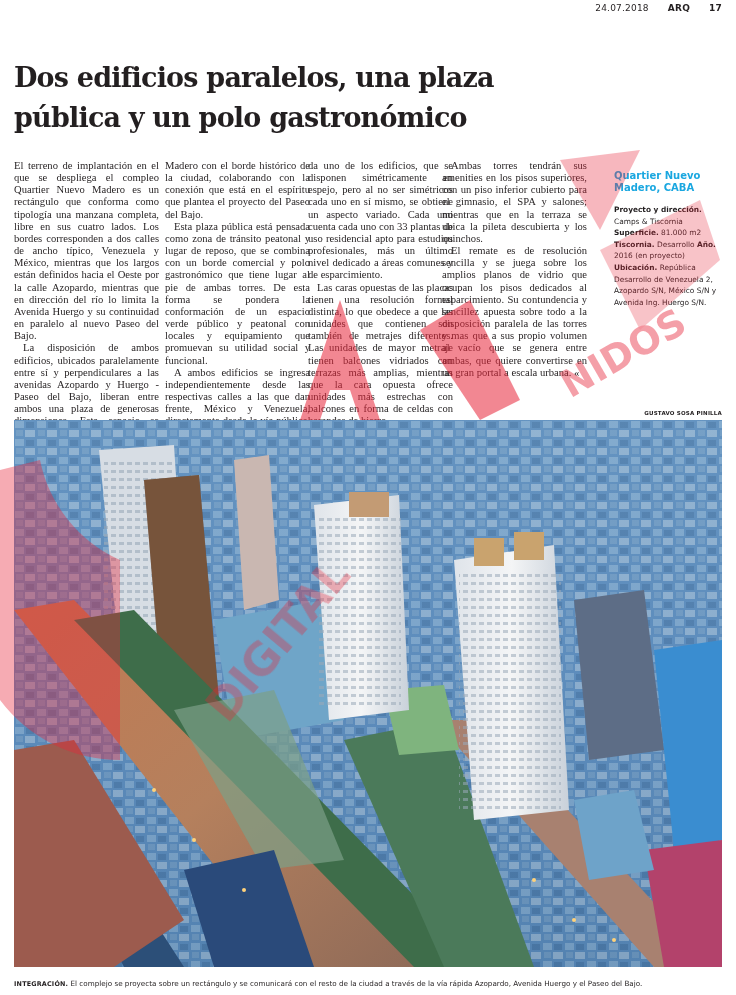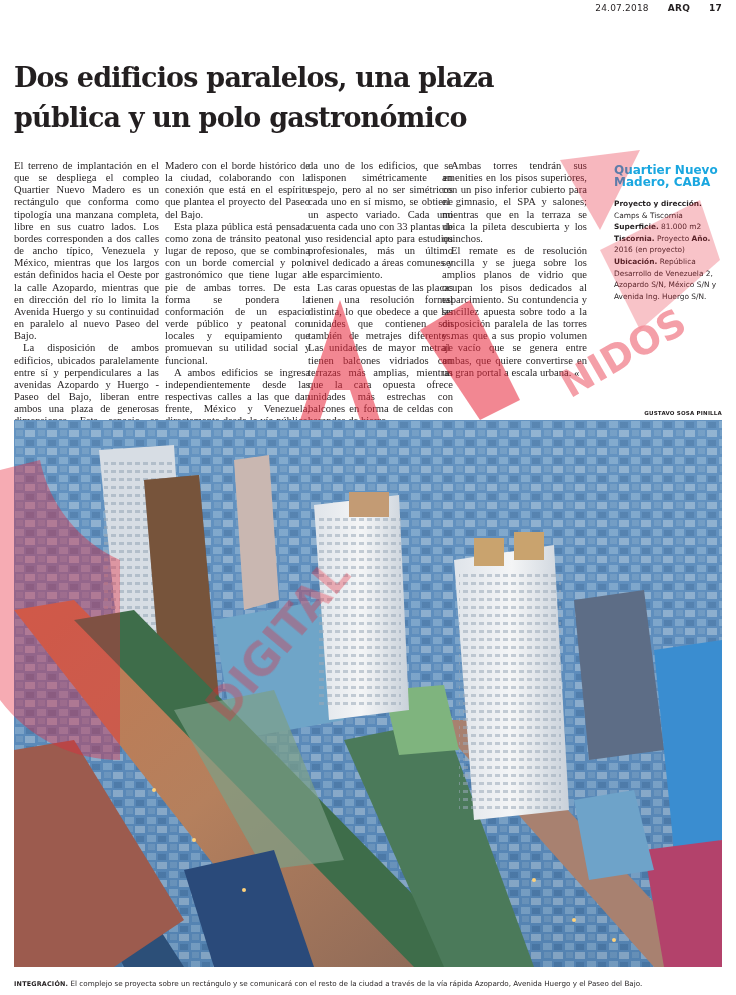--- a/index.html
+++ b/index.html
@@ -8,21 +8,21 @@
   .folio b{font-weight:700;margin-left:16px;}
   .headline{position:absolute;left:14px;top:58px;width:560px;margin:0;font-family:"DejaVu Serif",serif;font-weight:700;font-size:27px;line-height:40px;letter-spacing:-0.8px;color:#231f20;}
   .col{position:absolute;top:160px;width:145px;font-family:"Liberation Serif",serif;font-size:10.6px;line-height:12.15px;text-align:justify;color:#231f20;}
   .col p{margin:0;text-indent:9px;hyphens:auto;}
   .col p.first{text-indent:0;}
   .c1{left:14px;}
   .c2{left:165px;}
   .c3{left:308px;}
   .c4{left:442px;}
   .sidebar{position:absolute;left:614px;top:160px;width:114px;font-family:"DejaVu Sans",sans-serif;}
-  .sb-title{font-size:12px;line-height:12px;font-weight:700;color:#1aa7e0;margin:4px 0 10px 0;}
+  .sb-title{font-size:10px;line-height:12px;font-weight:700;color:#1aa7e0;margin:10px 0 10px 0;}
   .sb-body{font-size:7.4px;line-height:11.6px;color:#231f20;}
   .sb-body b{font-weight:700;}
   .credit{position:absolute;right:14px;top:410px;font-family:"DejaVu Sans",sans-serif;font-size:5.5px;font-weight:700;color:#231f20;letter-spacing:0.2px;}
   .photo{position:absolute;left:14px;top:420px;width:708px;height:547px;overflow:hidden;
     background:
       linear-gradient(135deg, rgba(255,255,255,0) 0%, rgba(255,255,255,0) 100%);
   }
   .photo svg{display:block;}
   .caption{position:absolute;left:14px;top:979px;width:715px;font-family:"DejaVu Sans",sans-serif;font-size:7.2px;color:#231f20;white-space:nowrap;}
   .caption .lab{font-weight:700;font-size:6.4px;letter-spacing:0.2px;}
@@ -59,21 +59,21 @@
 </div>
 
 <div class="sidebar">
   <div class="sb-title">Quartier Nuevo Madero, CABA</div>
   <div class="sb-body">
     <b>Proyecto y dirección.</b>
     <span>Camps &amp; Tiscornia</span>
     <b>Superficie.</b>
     <span>81.000 m2</span>
     <b>Tiscornia.</b>
-    <span>Proyecto</span>
+    <span>Desarrollo</span>
     <b>Año.</b>
     <span>2016 (en proyecto)</span>
     <b>Ubicación.</b>
     <span>República Desarrollo de Venezuela 2, Azopardo S/N, México S/N y Avenida Ing. Huergo S/N.</span>
   </div>
 </div>
 
 <div class="credit">GUSTAVO SOSA PINILLA</div>
 
 <div class="photo">

